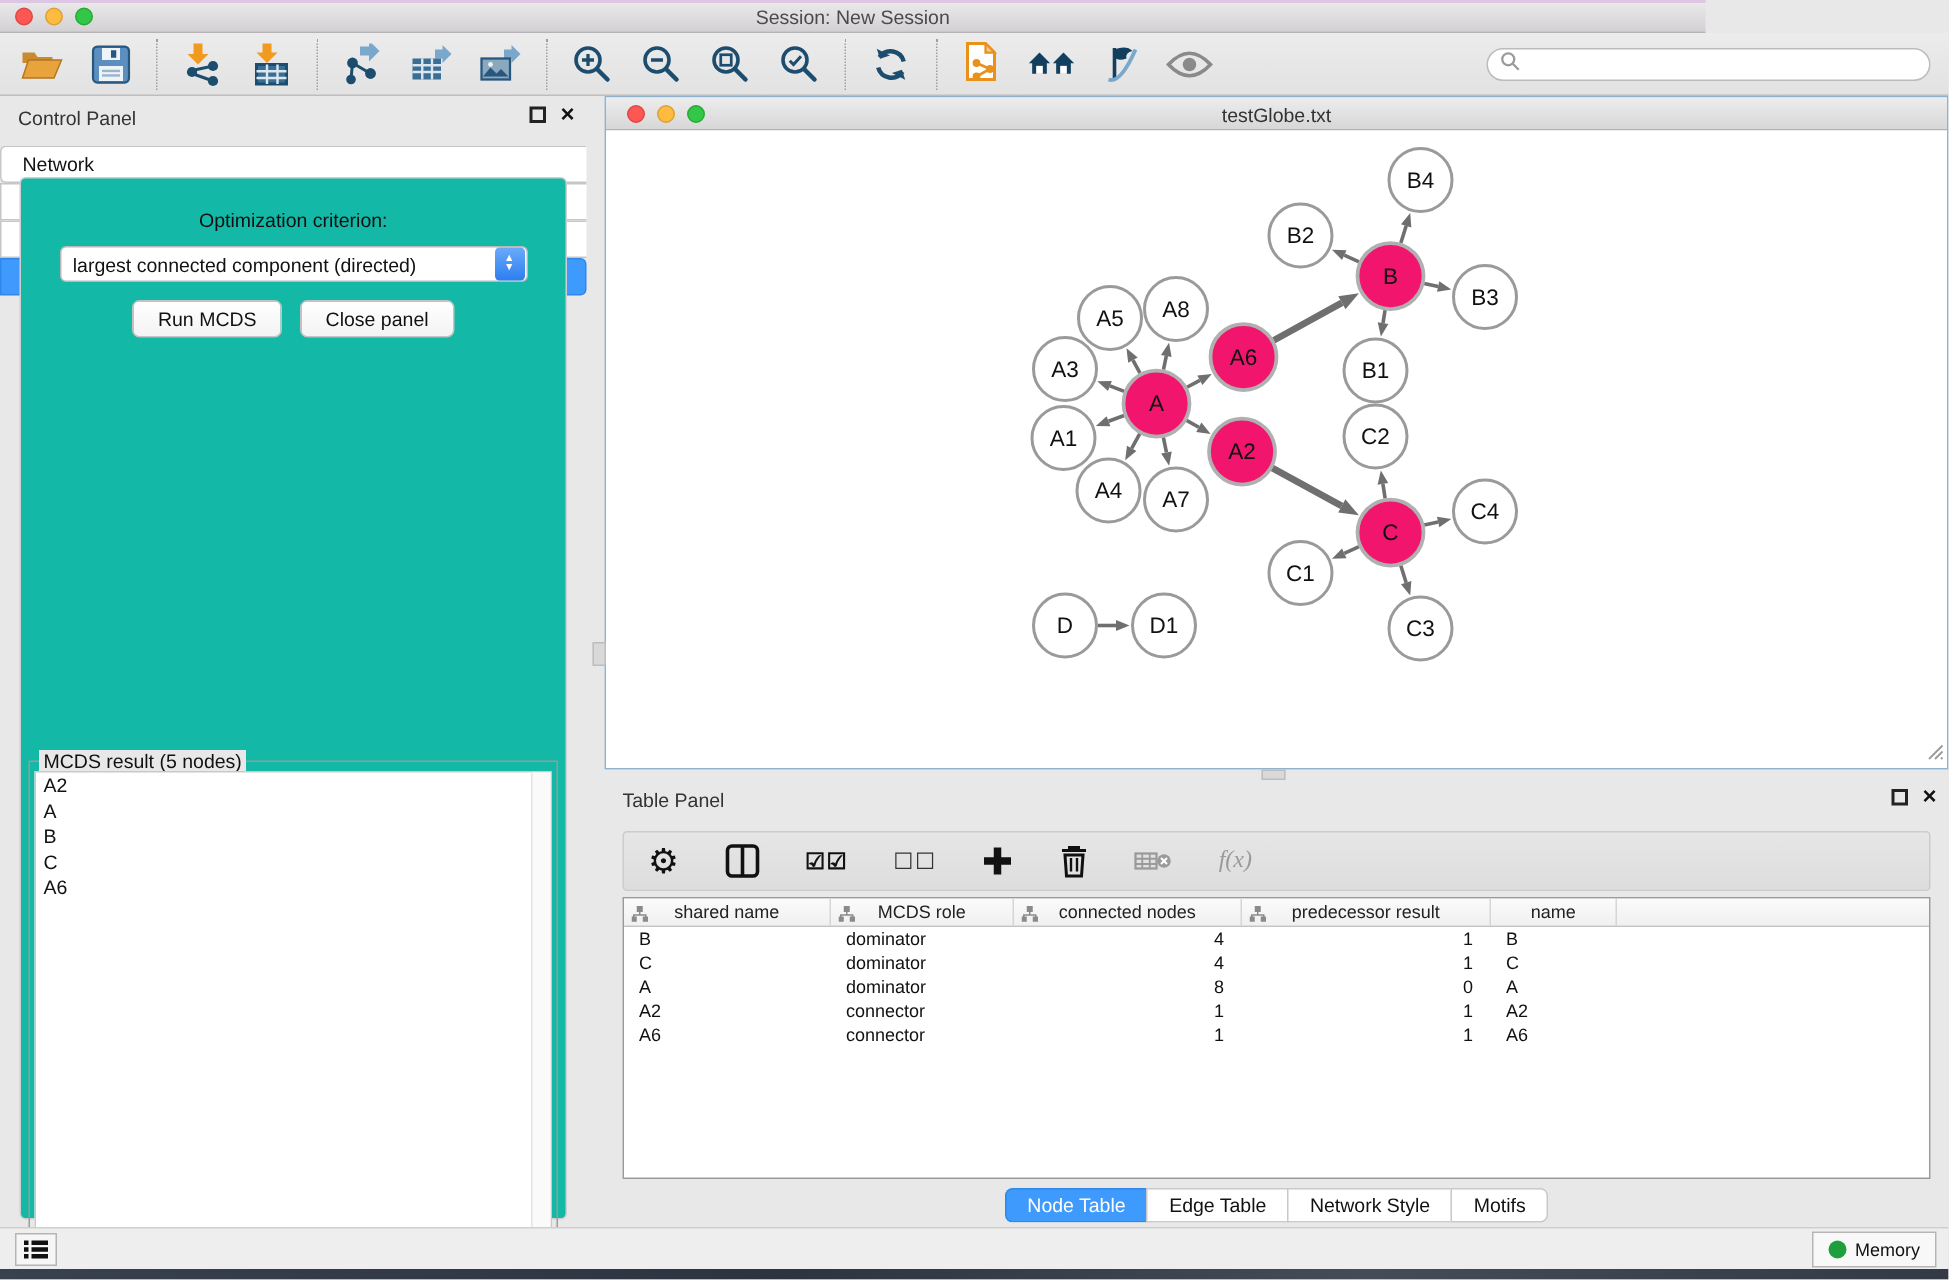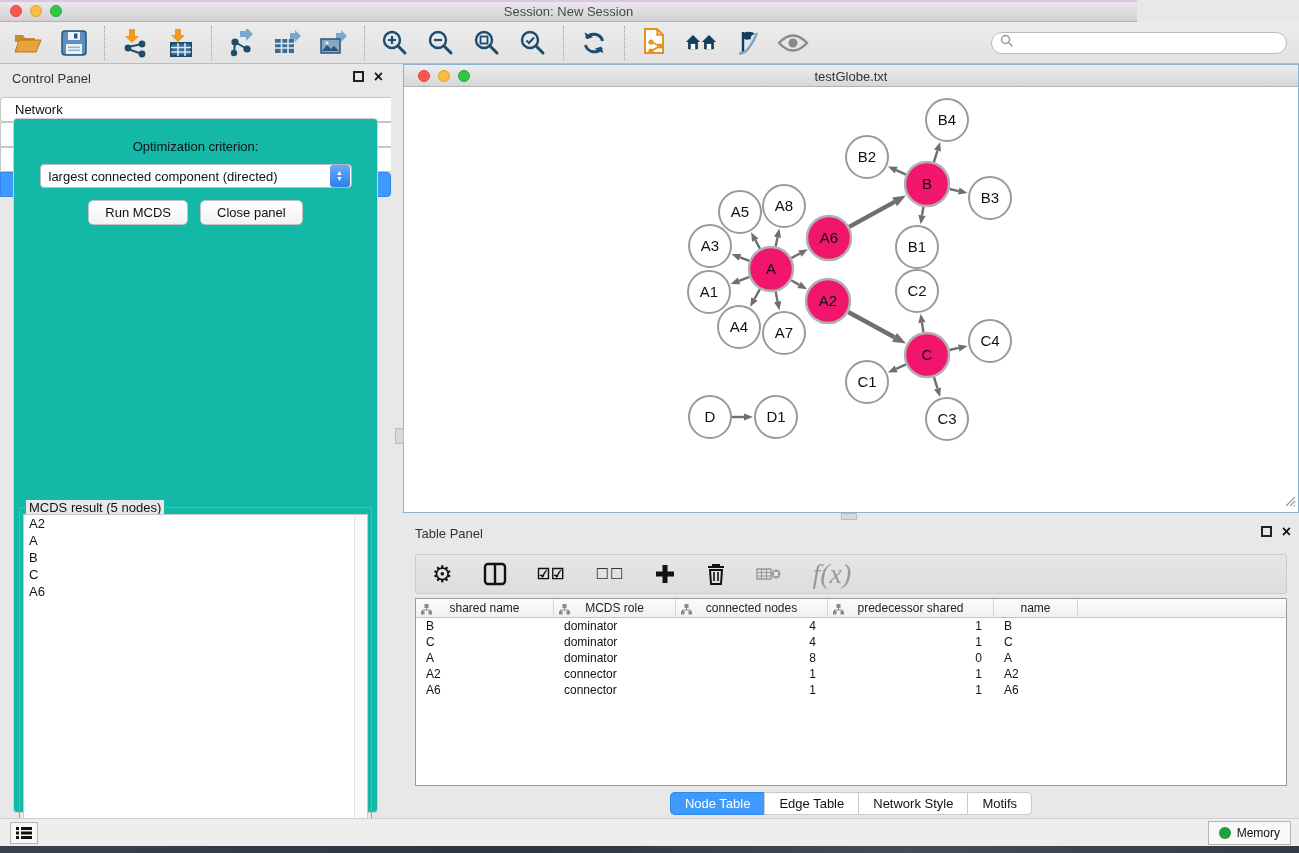--- a/index.html
+++ b/index.html
@@ -75,21 +75,21 @@
     background:#d9d9d9; border:1px solid #bdbdbd; }
 
   
   .table-panel { position:absolute; left:403px; top:520px; width:896px; height:298px; background:#e8e8e8; }
   .tp-toolbar { margin:8px 12px 0 12px; height:40px; background:linear-gradient(#e6e6e6,#dddddd);
     border:1px solid #cccccc; border-radius:3px; display:flex; align-items:center; gap:30px; padding:0 16px; }
   .tp-ticon { display:flex; align-items:center; justify-content:center; color:#111; }
   .glyph-gear { font-size:23px; line-height:23px; }
   .glyph-check { font-size:15px; letter-spacing:1px; font-weight:bold; }
   .glyph-uncheck { font-size:15px; letter-spacing:1px; color:#333; }
-  .fx { font-family:"Liberation Serif", serif; font-style:italic; font-size:28px; color:#9a9a9a; }
+  .fx { font-family:"Liberation Serif", serif; font-style:italic; font-size:16px; color:#9a9a9a; }
   .disabled { color:#9a9a9a; }
 
   .data-table { position:absolute; left:12px; top:78px; width:872px; height:188px; background:#fff;
     border:1px solid #9a9a9a; overflow:hidden; }
   .thead { display:grid; grid-template-columns:138px 122px 152px 166px 84px 1fr; height:19px;
     background:linear-gradient(#fbfbfb,#f0f0f0); border-bottom:1px solid #c4c4c4; }
   .th { position:relative; display:flex; align-items:center; justify-content:center;
     border-right:1px solid #d6d6d6; font-size:12px; color:#222; }
   .th:last-child { border-right:none; }
   .th .tree-ic { position:absolute; left:5px; top:5px; }
@@ -502,21 +502,21 @@
           </svg>
           <span>connected nodes</span>
         </div>
         <div class="th">
           <svg class="tree-ic" width="11" height="11">
             <rect x="3.5" y="0" width="4" height="4" fill="#8a8a8a"></rect>
             <path d="M5.5 4 v2 M1.5 8 v-2 h8 v2" stroke="#8a8a8a" fill="none"></path>
             <rect x="0" y="7" width="3.5" height="3.5" fill="#8a8a8a"></rect>
             <rect x="7.5" y="7" width="3.5" height="3.5" fill="#8a8a8a"></rect>
           </svg>
-          <span>predecessor shared</span>
+          <span>predecessor result</span>
         </div>
         <div class="th">
           <span>name</span>
         </div>
         <div class="th"></div>
       </div>
     <div>
         <div class="trow">
           <div class="td">B</div>
           <div class="td">dominator</div>

